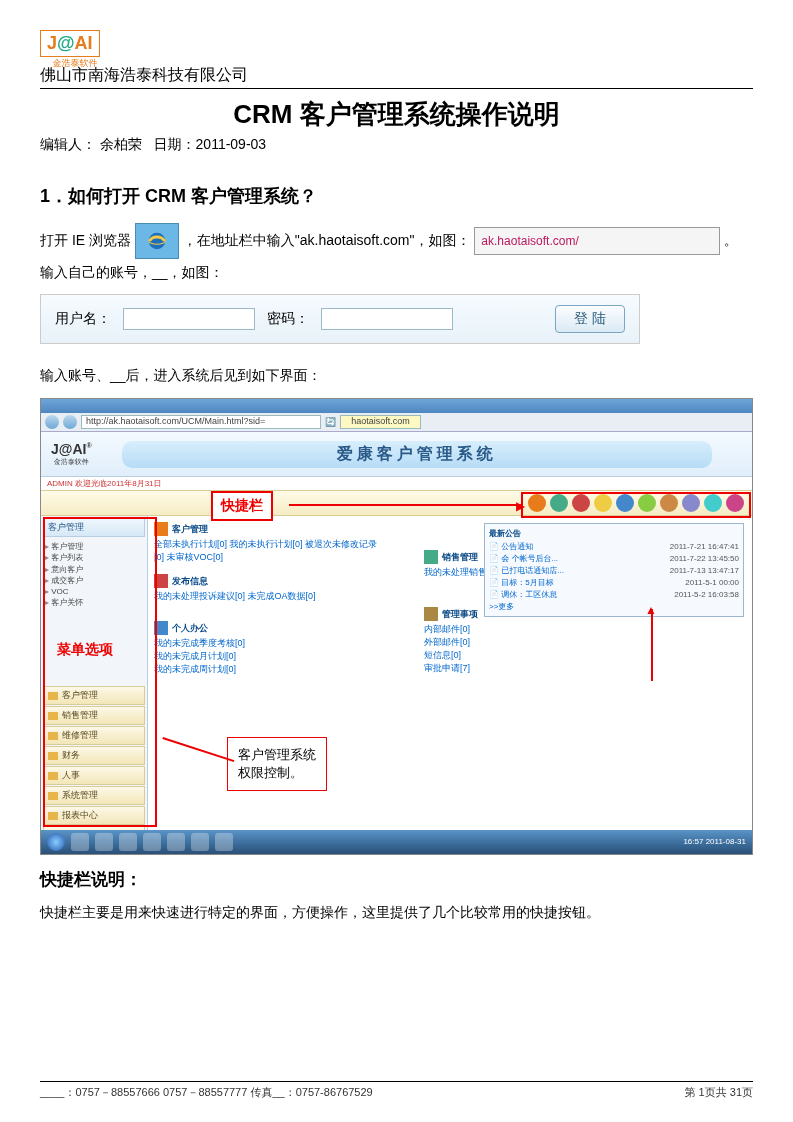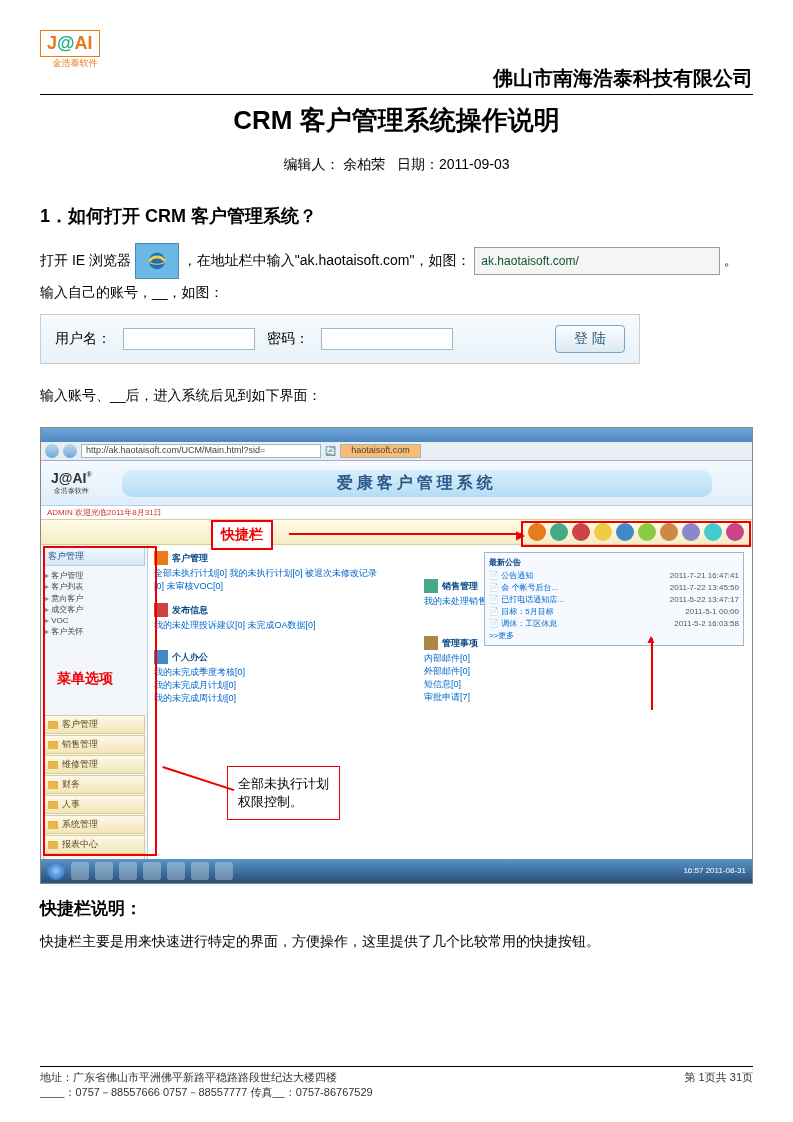--- a/index.html
+++ b/index.html
@@ -1,38 +1,38 @@
 <!DOCTYPE html>
 <html><head>
 <meta charset="utf-8">
 <style>
   body{margin:0;font-family:"SimSun","Microsoft YaHei",Arial,sans-serif;background:#fff;color:#000}
   .page{width:793px;height:1122px;position:relative;box-sizing:border-box;padding:30px 40px 20px 40px}
   .logo{position:absolute;top:30px;left:40px;width:70px}
   .logo .box{border:1px solid #e87b1a;display:inline-block;padding:2px 6px;color:#e87b1a;font-weight:bold;font-size:18px;font-family:Arial}
   .logo .sub{color:#e87b1a;font-size:9px;text-align:center;display:block}
-  .company{text-align:right;font-size:20px;font-weight:bold;margin-top:35px}
+  .company{font-size:16px;font-weight:normal;margin-top:35px}
   .hr{border:none;border-top:1px solid #000;margin:2px 0 8px 0}
-  h1{text-align:center;font-size:26px;margin:5px 0 18px 0;font-weight:bold}
-  .meta{text-align:center;font-size:14px;margin-bottom:30px}
+  h1{text-align:center;font-size:26px;margin:5px 0 4px 0;font-weight:bold}
+  .meta{text-align:left;font-size:14px;margin-bottom:30px}
   h2{font-size:18px;margin:28px 0 15px 0}
   .body{font-size:14px;line-height:1.9}
   .ie-icon{display:inline-block;vertical-align:middle;background:#6bb8e6;padding:6px 10px;border:1px solid #4a8bb0}
   .ie-icon svg{display:block}
-  .addr-bar{display:inline-block;vertical-align:middle;border:1px solid #999;padding:2px 140px 2px 6px;font-size:12px;color:#14532d;background:#f5f5f5}
+  .addr-bar{display:inline-block;vertical-align:middle;border:1px solid #999;padding:2px 140px 2px 6px;font-size:12px;color:#be185d;background:#f5f5f5}
   .login-box{border:1px solid #ccc;background:linear-gradient(#f6fbff,#e8f2f8);padding:10px 14px;margin:8px 0 18px 0;display:flex;align-items:center;gap:12px;width:570px}
   .login-box label{font-size:14px}
   .login-box .inp{width:130px;height:20px;border:1px solid #9db8c9;background:#fff;display:inline-block}
   .login-btn{border:1px solid #7aa6c4;background:linear-gradient(#fbfdff,#dbeaf4);padding:4px 18px;font-size:14px;color:#2a5a7c;border-radius:4px}
-  .screenshot{position:relative;border:1px solid #888;height:455px;margin-top:19px;background:#fff;overflow:hidden;font-size:10px}
+  .screenshot{position:relative;border:1px solid #888;height:455px;margin-top:10px;background:#fff;overflow:hidden;font-size:10px}
   .win-top{height:14px;background:linear-gradient(#6ea6d8,#4e86c0)}
   .win-addr{height:16px;background:#e8eef4;border-bottom:1px solid #aac;padding:1px 4px;font-size:9px;color:#444;display:flex;align-items:center;gap:4px}
   .win-addr .nav-btn{width:14px;height:14px;border-radius:50%;background:linear-gradient(#bcd8ef,#6fa8d6);display:inline-block}
   .win-addr .urlbox{flex:0 0 230px;background:#fff;border:1px solid #9bb;padding:0 4px;height:12px;overflow:hidden}
-  .win-addr .tab{background:#fdba74;border:1px solid #9bb;padding:0 10px;height:12px}
+  .win-addr .tab{background:#fef9c3;border:1px solid #9bb;padding:0 10px;height:12px}
   .app-head{height:44px;background:linear-gradient(#f4faff,#e0eefa);border-bottom:1px solid #b8cde0;display:flex;align-items:center;justify-content:space-between;padding:0 10px}
   .app-head .lgo{display:flex;flex-direction:column;align-items:center;color:#333}
   .app-head .lgo .t{font-weight:bold;font-size:14px;font-family:Arial}
   .app-head .lgo .s{font-size:7px}
   .app-head .title-bar{flex:1;margin:0 30px;background:linear-gradient(#d8eefc,#b6dcf6);border-radius:10px;text-align:center;padding:3px 0;color:#2a5a88;font-size:16px;font-weight:bold;letter-spacing:4px}
   .quick-bar{height:24px;background:linear-gradient(#fffbe8,#f5ecc4);border-top:1px solid #d8cd96;border-bottom:1px solid #d8cd96;display:flex;justify-content:flex-end;align-items:center;padding:0 8px;position:relative}
   .quick-icons{display:flex;gap:4px}
   .qi{width:18px;height:18px;border-radius:50%}
   .admin-line{font-size:8px;color:#c33;padding:1px 6px}
   .app-body{display:flex;height:330px}
@@ -207,21 +207,21 @@
           <div class="row">
             <span>📄 公告通知</span>
             <span class="d">2011-7-21 16:47:41</span>
           </div>
           <div class="row">
             <span>📄 会 个帐号后台...</span>
             <span class="d">2011-7-22 13:45:50</span>
           </div>
           <div class="row">
             <span>📄 已打电话通知店...</span>
-            <span class="d">2011-5-22 13:47:17</span>
+            <span class="d">2011-7-13 13:47:17</span>
           </div>
           <div class="row">
             <span>📄 目标：5月目标</span>
             <span class="d">2011-5-1 00:00</span>
           </div>
           <div class="row">
             <span>📄 调休：工区休息</span>
             <span class="d">2011-5-2 16:03:58</span>
           </div>
         </div>
@@ -241,30 +241,29 @@
     </div>
 
     <div class="redbox" style="top:93px;left:480px;width:230px;height:26px"></div>
     <div class="redlabel" style="top:92px;left:170px">快捷栏</div>
     <div class="redline" style="top:105px;left:248px;width:232px;height:1.5px"></div>
     <div style="position:absolute;top:100px;left:475px;color:#e00;font-size:12px">▶</div>
 
     <div class="redbox" style="top:118px;left:2px;width:114px;height:310px"></div>
     <div class="redlabel" style="top:238px;left:8px;border:none;background:transparent">菜单选项</div>
 
-    <div class="callout" style="top:338px;left:186px;white-space:pre-line">全部未执行计划
+    <div class="callout" style="top:338px;left:186px;white-space:pre-line">客户管理系统
 权限控制。</div>
     <div class="redline" style="top:338px;left:122px;width:75px;height:1.5px;transform:rotate(18deg)"></div>
 
     <div class="redline" style="top:210px;left:610px;width:1.5px;height:72px"></div>
     <div style="position:absolute;top:204px;left:604px;color:#e00;font-size:12px">▲</div>
   </div>
 
   <div class="shortcut-h">快捷栏说明：</div>
   <div class="body">快捷栏主要是用来快速进行特定的界面，方便操作，这里提供了几个比较常用的快捷按钮。</div>
 
   <div class="footer">
     <div class="line"></div>
     <span class="pg">第 1页共 31页</span>
-    <div>地址：广东省佛山市平洲佛平新路平稳路路段世纪达大楼四楼</div>
     <div>____：0757－88557666    0757－88557777    传真__：0757-86767529</div>
   </div>
 </div>
 
 </body></html>

